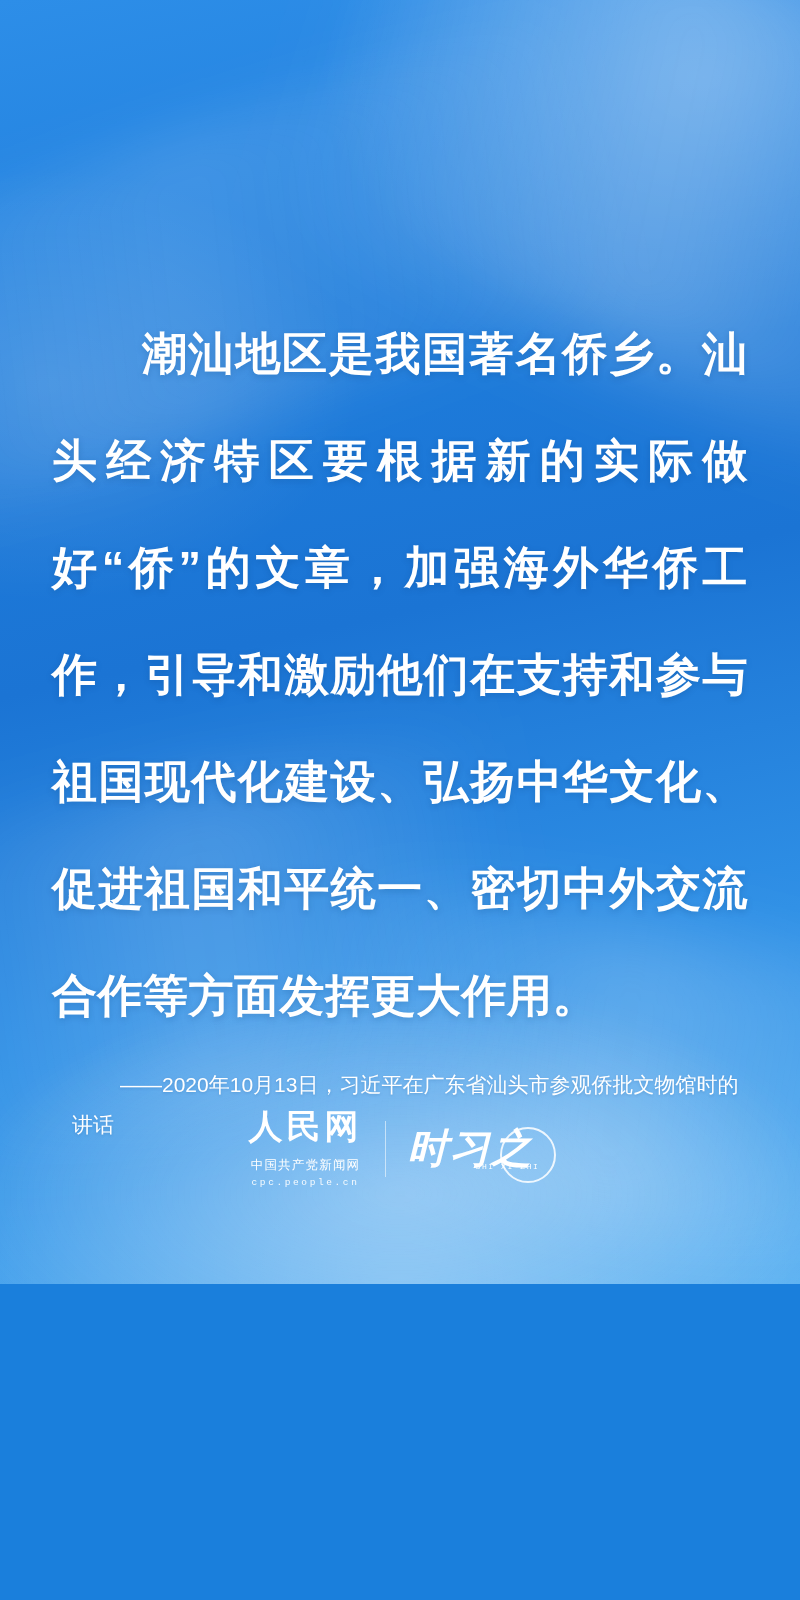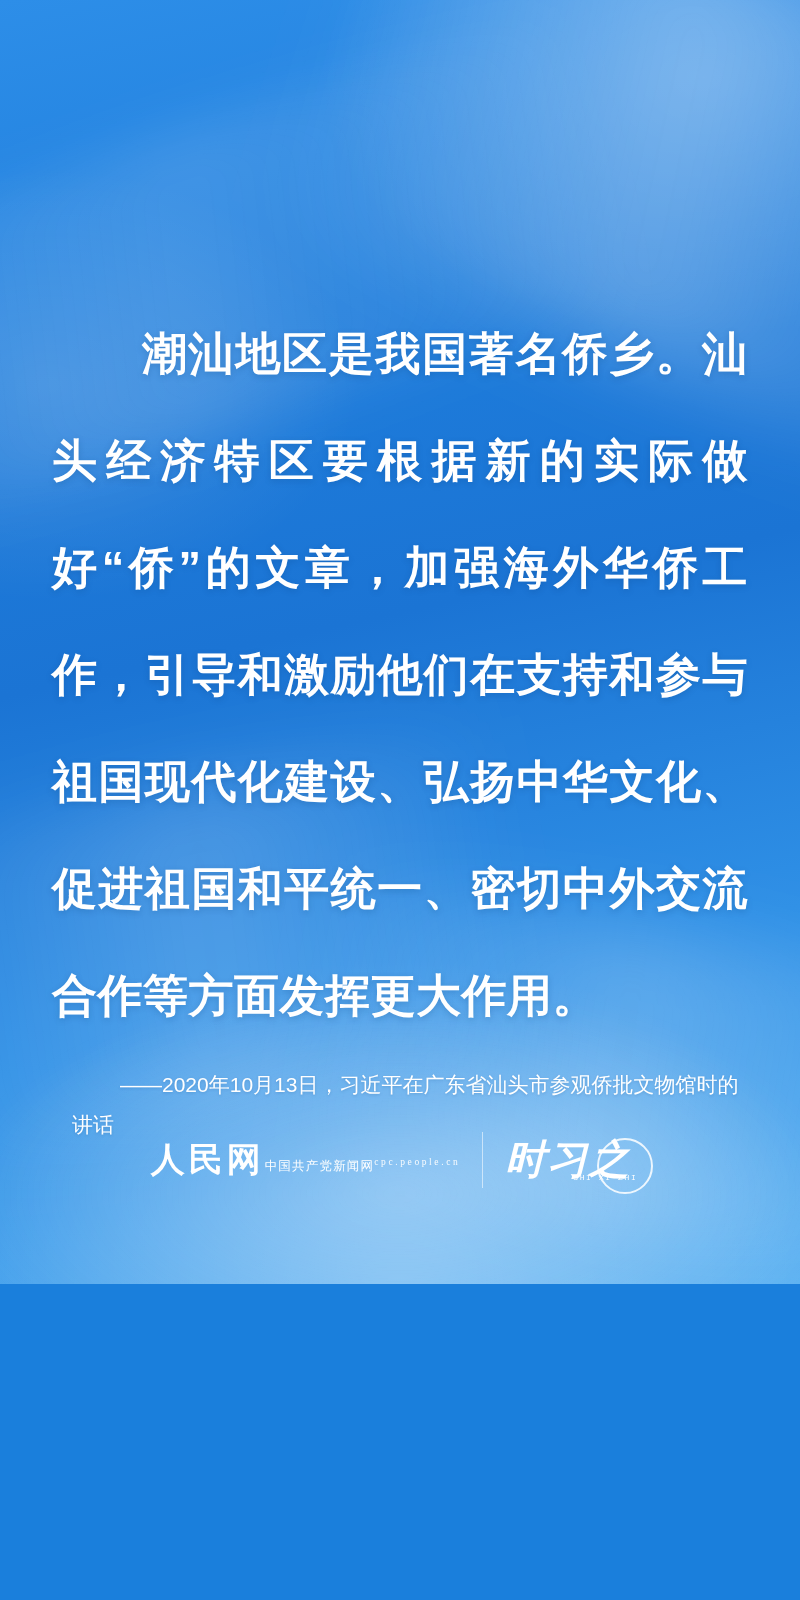--- a/index.html
+++ b/index.html
@@ -109,42 +109,42 @@
     left: 0; right: 0;
     bottom: 96px;
     display: flex;
     align-items: center;
     justify-content: center;
     gap: 22px;
   }
 
   .brand-left {
     display: flex;
-    flex-direction: row;
+    flex-direction: column;
     align-items: center;
     color: #ffffff;
   }
   .brand-left .cn {
     font-size: 34px;
     font-weight: bold;
     letter-spacing: 4px;
     font-family: "Liberation Serif", serif;
     line-height: 1.05;
   }
   .brand-left .sub {
     margin-top: 12px;
     font-size: 12.5px;
     letter-spacing: 1.2px;
     white-space: nowrap;
   }
   .brand-left .url {
     margin-top: 3px;
     font-size: 9.5px;
     letter-spacing: 2.6px;
-    font-family: Liberation Serif, serif;
+    font-family: Liberation Mono, monospace;
     opacity: 0.95;
   }
 
   .divider {
     width: 1px;
     height: 56px;
     background: rgba(255,255,255,0.55);
   }
 
   .brand-right {

